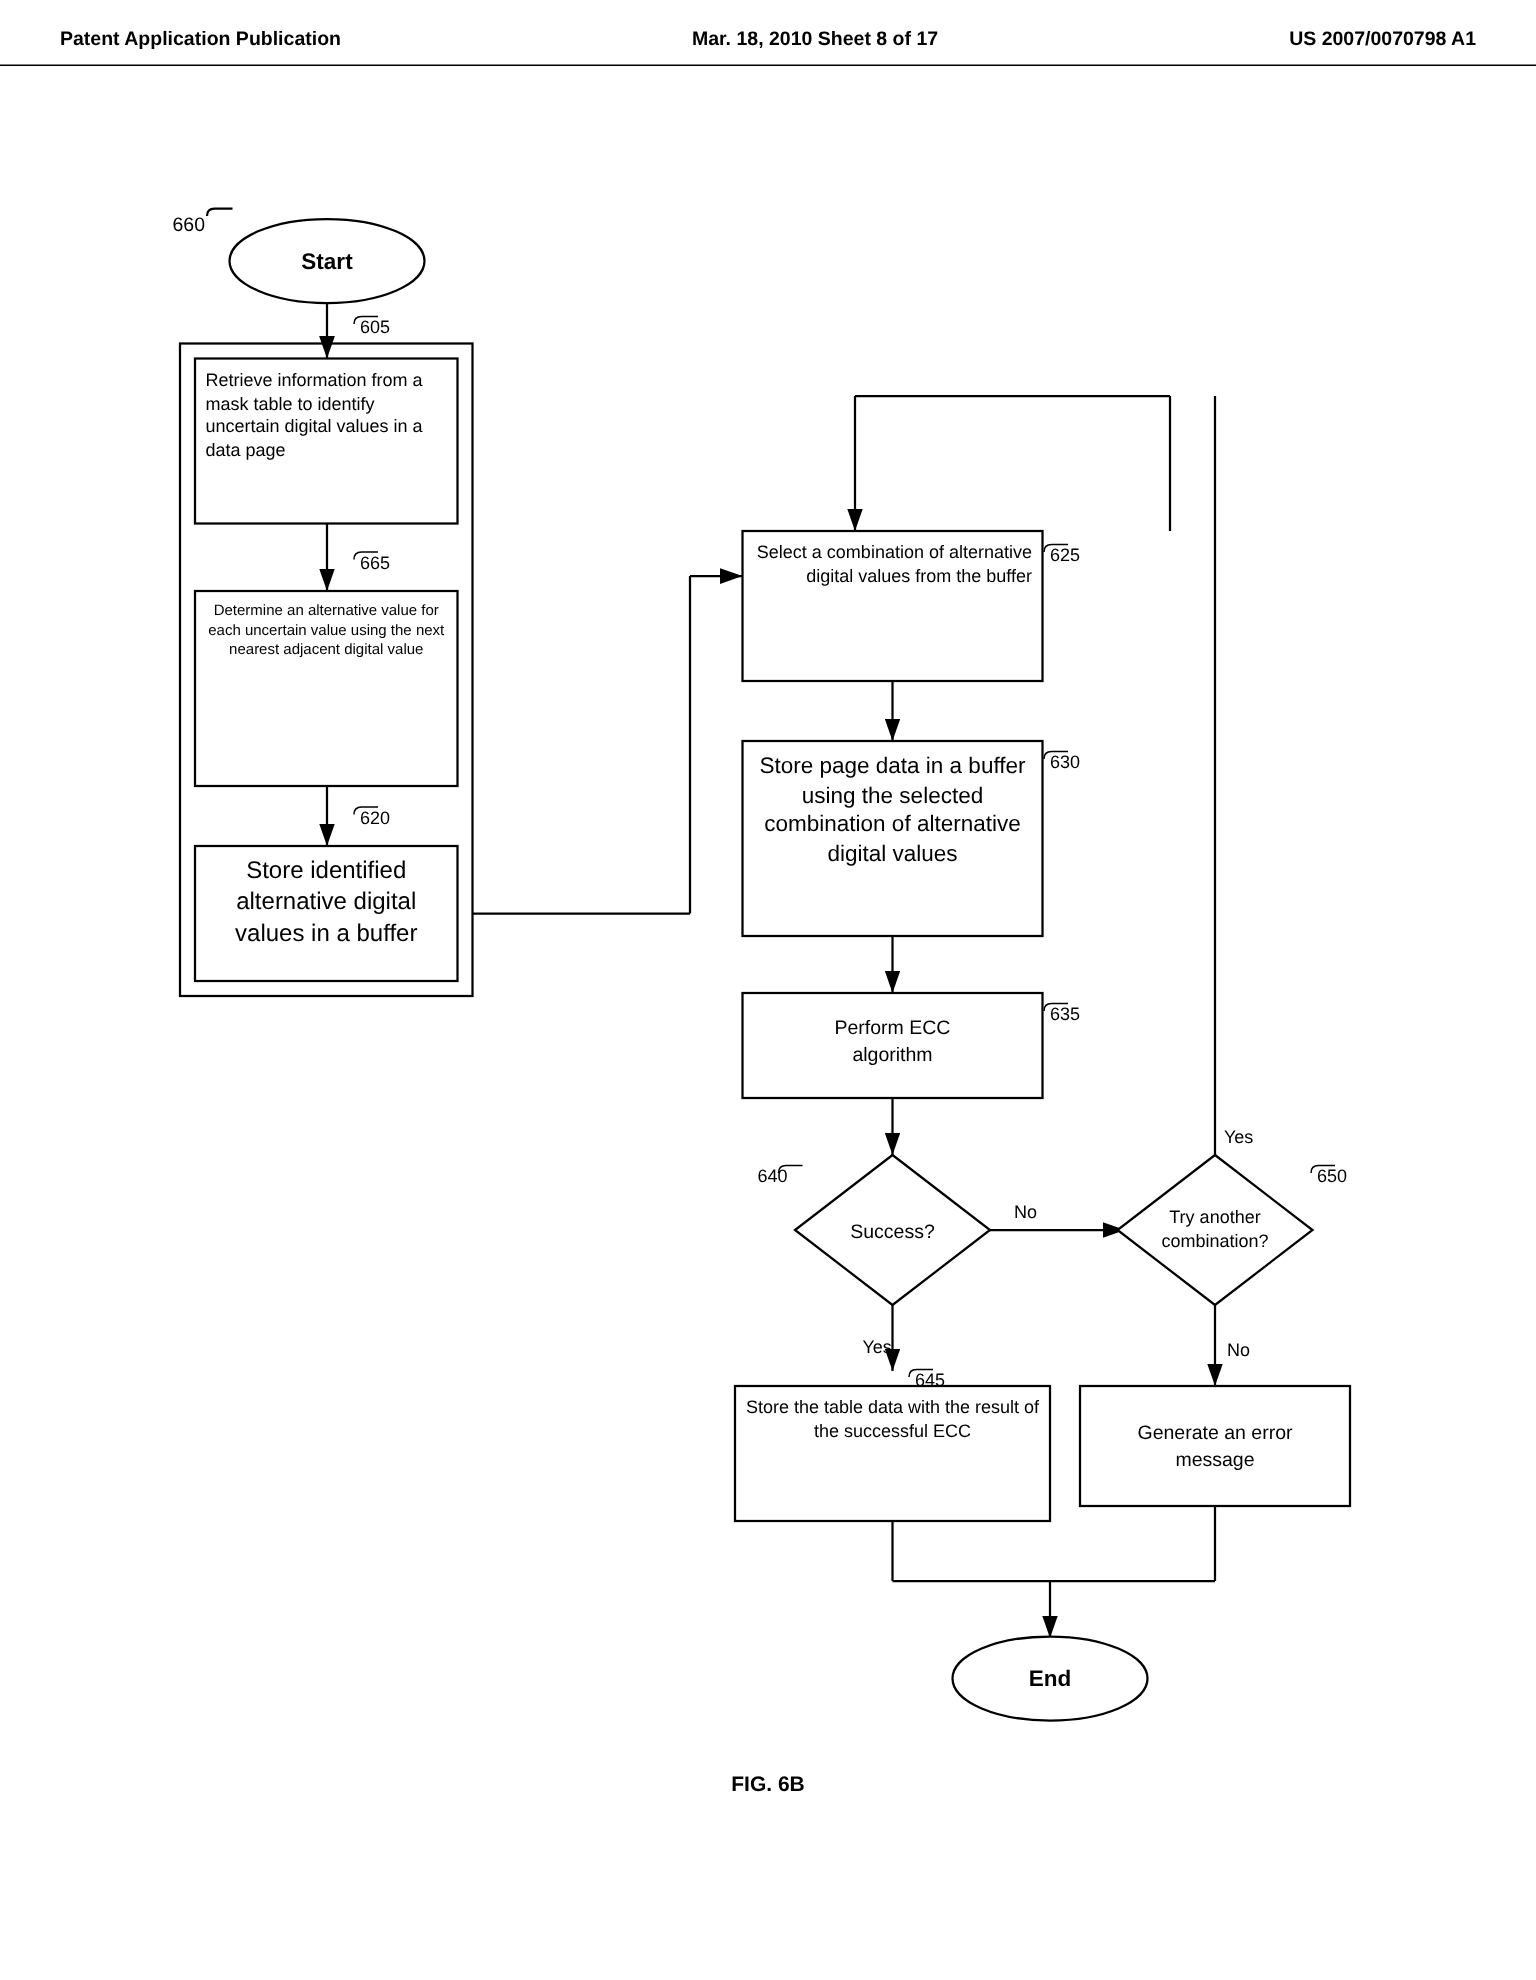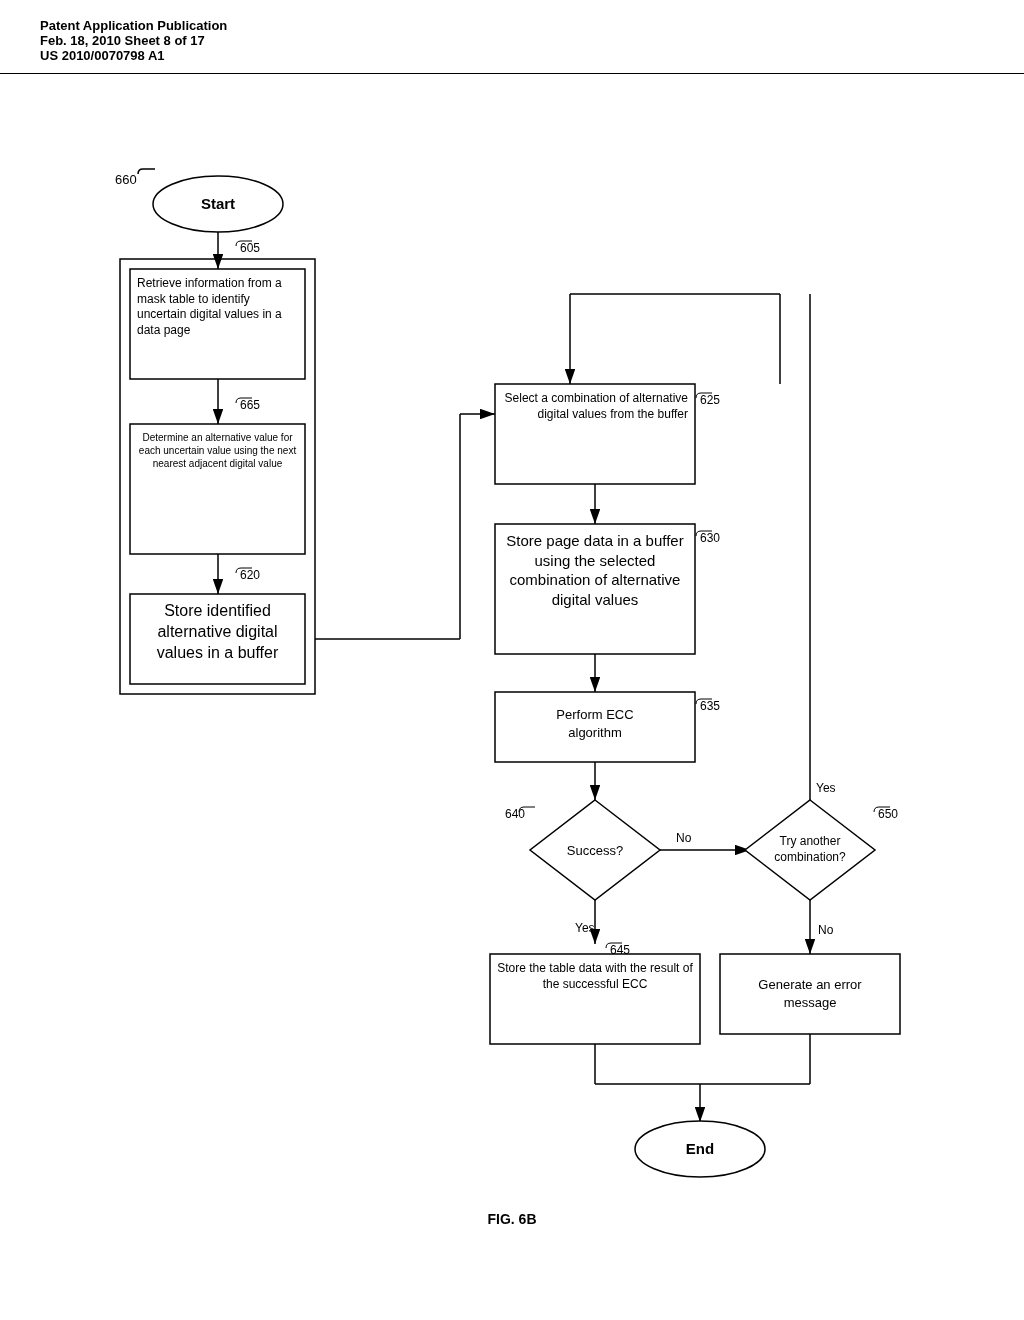--- a/index.html
+++ b/index.html
@@ -12,21 +12,20 @@
       overflow: hidden;
     }
 
     .header {
       display: flex;
       justify-content: space-between;
       padding: 18px 40px 10px 40px;
       font-size: 13px;
       font-weight: bold;
       border-bottom: 1px solid #000;
-      flex-direction: column;
     }
 
     .diagram-area {
       position: relative;
       width: 100%;
       height: 1220px;
       padding: 20px;
     }
 
     svg {
@@ -34,22 +33,22 @@
       top: 0; left: 0;
       width: 100%;
       height: 100%;
     }
   </style>
 </head>
 <body>
 
 <div class="header">
   <span>Patent Application Publication</span>
-  <span>Feb. 18, 2010  Sheet 8 of 17</span>
-  <span>US 2010/0070798 A1</span>
+  <span>Mar. 18, 2010  Sheet 8 of 17</span>
+  <span>US 2007/0070798 A1</span>
 </div>
 
 <div class="diagram-area">
   <svg viewBox="0 0 1024 1220" xmlns="http://www.w3.org/2000/svg">
 
     <defs>
       <marker id="arrowhead" markerWidth="10" markerHeight="7" refX="10" refY="3.5" orient="auto">
         <polygon points="0 0, 10 3.5, 0 7" fill="#000"></polygon>
       </marker>
     </defs>

